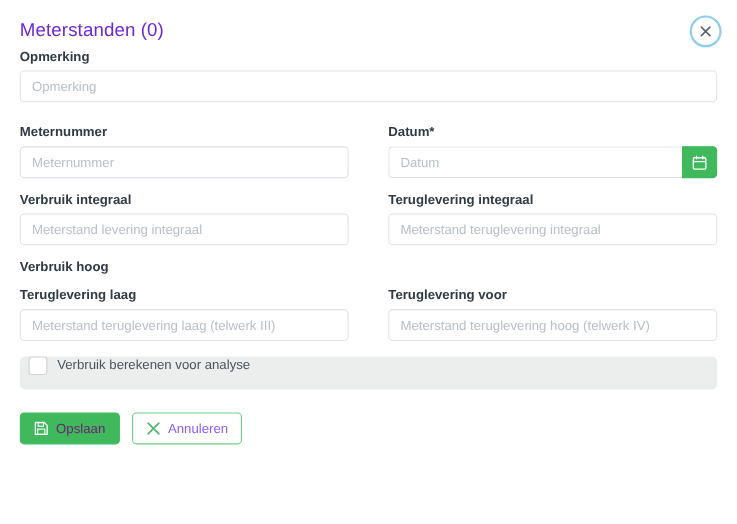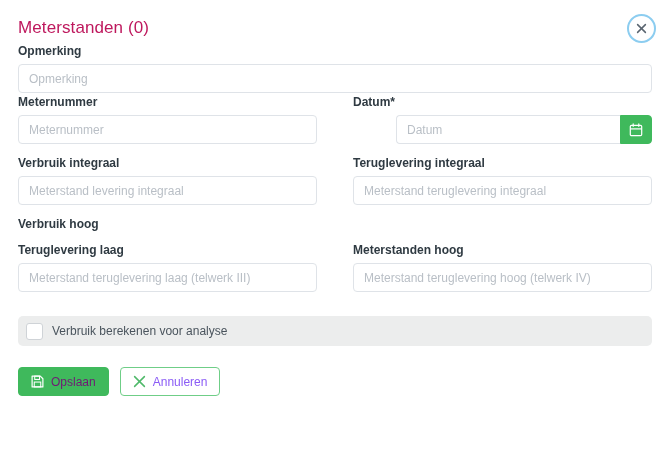--- a/index.html
+++ b/index.html
@@ -26,21 +26,21 @@
   
   .modal-header {
     position: relative;
     padding: 17px 18px 0 18px;
     height: 44px;
     box-sizing: border-box;
   }
   .modal-title {
     font-size: 17px;
     font-weight: 400;
-    color: #be185d;
+    color: #6d28d9;
     letter-spacing: .1px;
     line-height: 22px;
     margin: 0;
   }
   .close-btn {
     position: absolute;
     top: 14px;
     right: 14px;
     width: 29px;
     height: 29px;
@@ -93,60 +93,59 @@
   .form-row {
     display: flex;
     gap: 36px;
   }
   .form-col {
     flex: 1 1 0;
     min-width: 0;
   }
 
   .field-group { margin-bottom: 12px; }
-  .field-group.first { margin-bottom: 2px; }
+  .field-group.first { margin-bottom: 20px; }
 
   
   .input-with-addon {
     display: flex;
     width: 100%;
   }
   .input-with-addon .text-input {
     border-top-right-radius: 0;
     border-bottom-right-radius: 0;
     border-right: 0;
     flex: 1 1 auto;
     min-width: 0;
-    margin-left: 43px;
   }
   .addon-btn {
     flex: 0 0 auto;
     width: 32px;
     height: 29px;
     background: #3fb95c;
     border: 1px solid #3fb95c;
     border-top-right-radius: 4px;
     border-bottom-right-radius: 4px;
     display: flex;
     align-items: center;
     justify-content: center;
     cursor: pointer;
     box-sizing: border-box;
     padding: 0;
   }
   .addon-btn svg { display: block; }
 
   
   .checkbox-panel {
-    margin-top: 12px;
+    margin-top: 2px;
     background: #eceded;
     border-radius: 5px;
     height: 30px;
     display: flex;
-    align-items: center;
+    align-items: flex-start;
     padding: 0 8px;
     box-sizing: border-box;
   }
   .checkbox-box {
     width: 17px;
     height: 17px;
     border: 1px solid #cfd3d7;
     border-radius: 3px;
     background: #ffffff;
     box-sizing: border-box;
@@ -270,21 +269,21 @@
 
     <div class="form-row">
       <div class="form-col">
         <div class="field-group">
           <label class="field-label">Teruglevering laag</label>
           <input class="text-input" type="text" placeholder="Meterstand teruglevering laag (telwerk III)" style="">
         </div>
       </div>
       <div class="form-col">
         <div class="field-group">
-          <label class="field-label">Meterstanden hoog</label>
+          <label class="field-label">Teruglevering voor</label>
           <input class="text-input" type="text" placeholder="Meterstand teruglevering hoog (telwerk IV)" style="">
         </div>
       </div>
     </div>
 
     <div class="checkbox-panel">
       <span class="checkbox-box"></span>
       <span class="checkbox-label">Verbruik berekenen voor analyse</span>
     </div>
 

